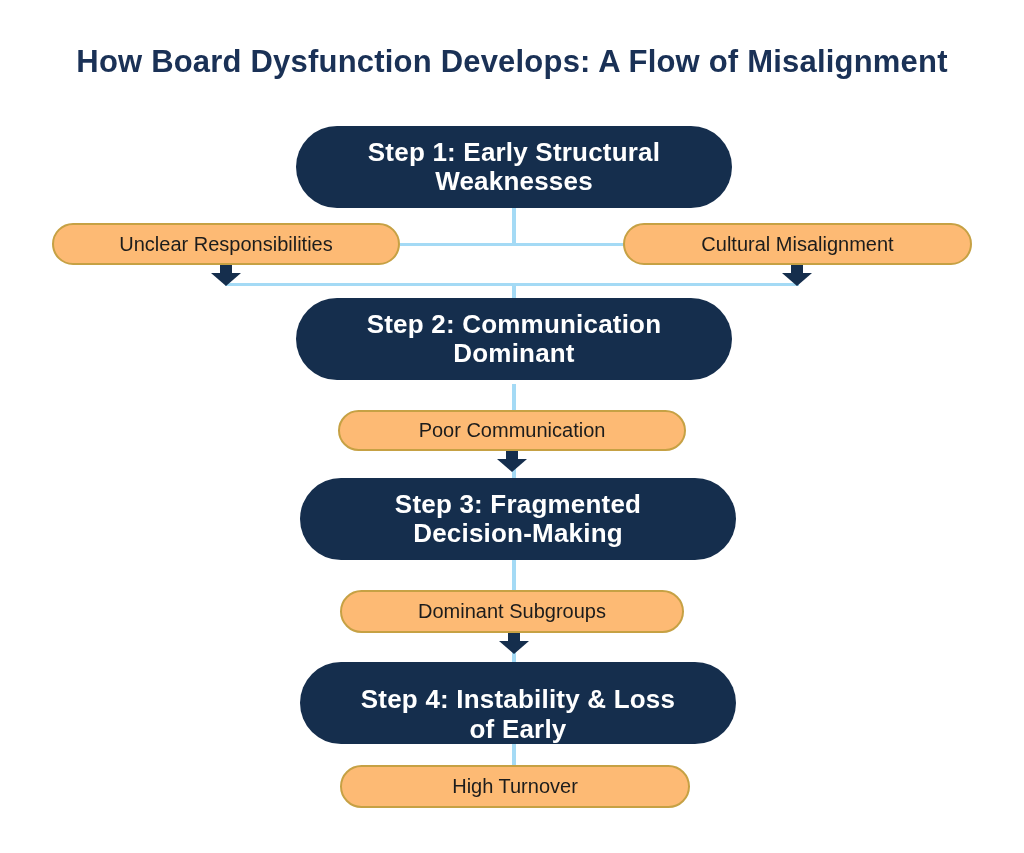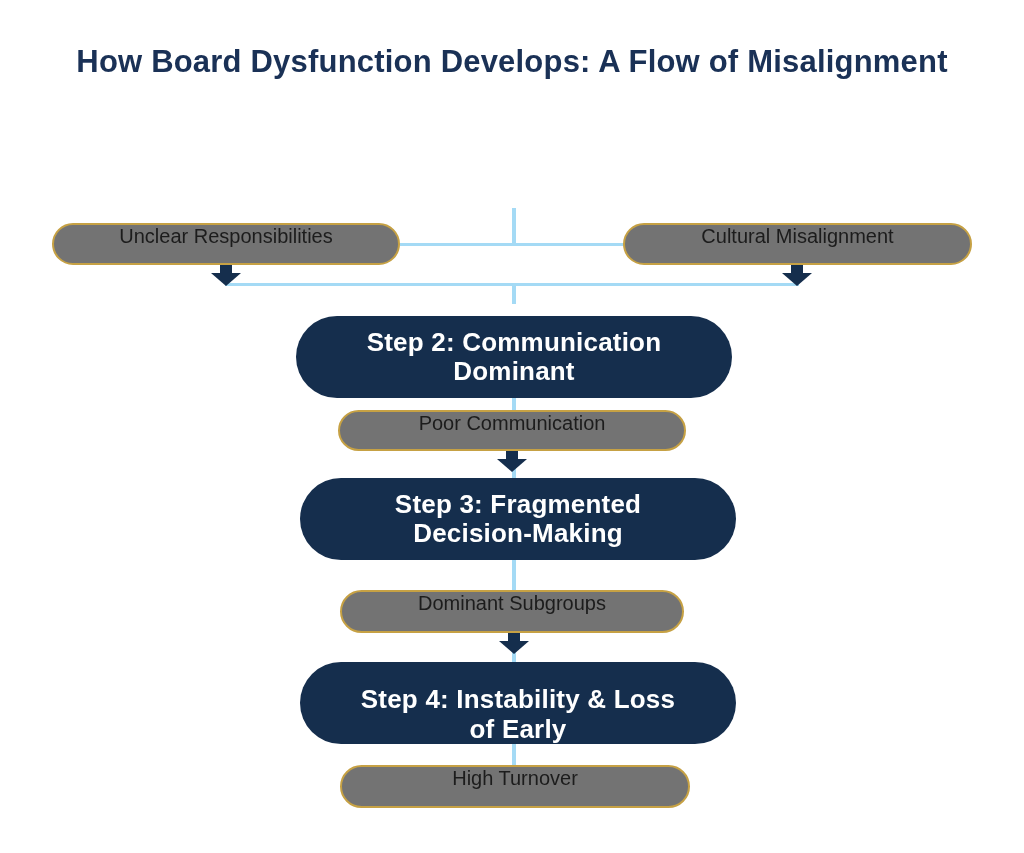--- a/index.html
+++ b/index.html
@@ -44,26 +44,26 @@
     color: #ffffff;
     font-size: 26px;
     font-weight: 700;
     line-height: 1.13;
     letter-spacing: 0.2px;
     white-space: nowrap;
   }
   
   .factor-pill {
     position: absolute;
-    background: #737373;
+    background: #fdba74;
     border: 2px solid #c6a144;
     border-radius: 22px;
     box-sizing: border-box;
     display: flex;
-    align-items: flex-start;
+    align-items: center;
     justify-content: center;
     z-index: 3;
   }
   .factor-pill .flabel {
     color: #1c1c1c;
     font-size: 20px;
     font-weight: 400;
     white-space: nowrap;
   }
   
@@ -108,21 +108,25 @@
   <div class="diagram-title">How Board Dysfunction Develops: A Flow of Misalignment</div>
 
   <div class="vline" style="left:512px; top:208px; height:38px;"></div>
   <div class="hline" style="left:400px; top:243px; width:225px;"></div>
   <div class="hline" style="left:225px; top:283px; width:574px;"></div>
   <div class="vline" style="left:512px; top:284px; height:20px;"></div>
   <div class="vline" style="left:512px; top:384px; height:96px;"></div>
   <div class="vline" style="left:512px; top:560px; height:103px;"></div>
   <div class="vline" style="left:512px; top:744px; height:22px;"></div>
 
-  <div class="step-pill" style="left:296px; top:316px;">
+  <div class="step-pill" style="left:296px; top:126px;">
+    <span class="line">Step 1: Early Structural</span>
+    <span class="line">Weaknesses</span>
+  </div>
+  <div class="step-pill" style="left:296px; top:298px;">
     <span class="line">Step 2: Communication</span>
     <span class="line">Dominant</span>
   </div>
   <div class="step-pill" style="left:300px; top:478px;">
     <span class="line">Step 3: Fragmented</span>
     <span class="line">Decision-Making</span>
   </div>
   <div class="step-pill" style="left:300px; top:662px;justify-content:flex-end;">
     <span class="line">Step 4: Instability &amp; Loss</span>
     <span class="line">of Early</span>

